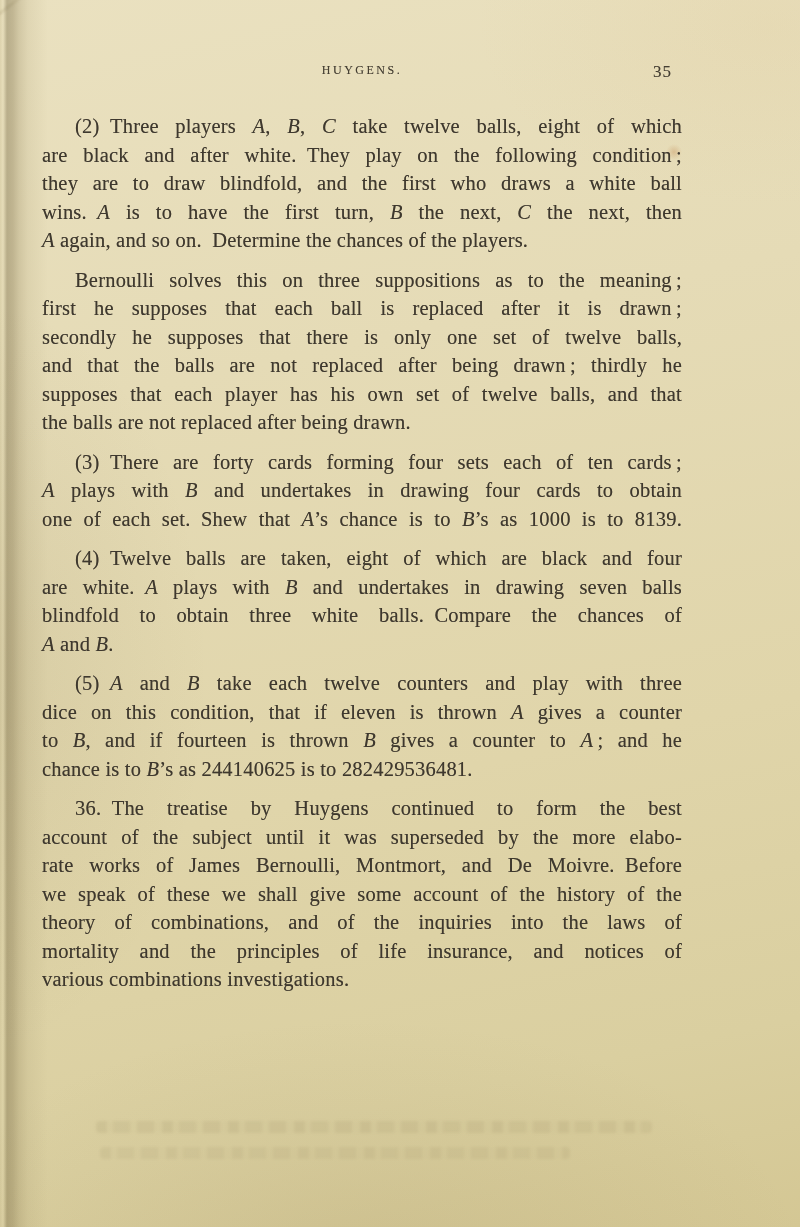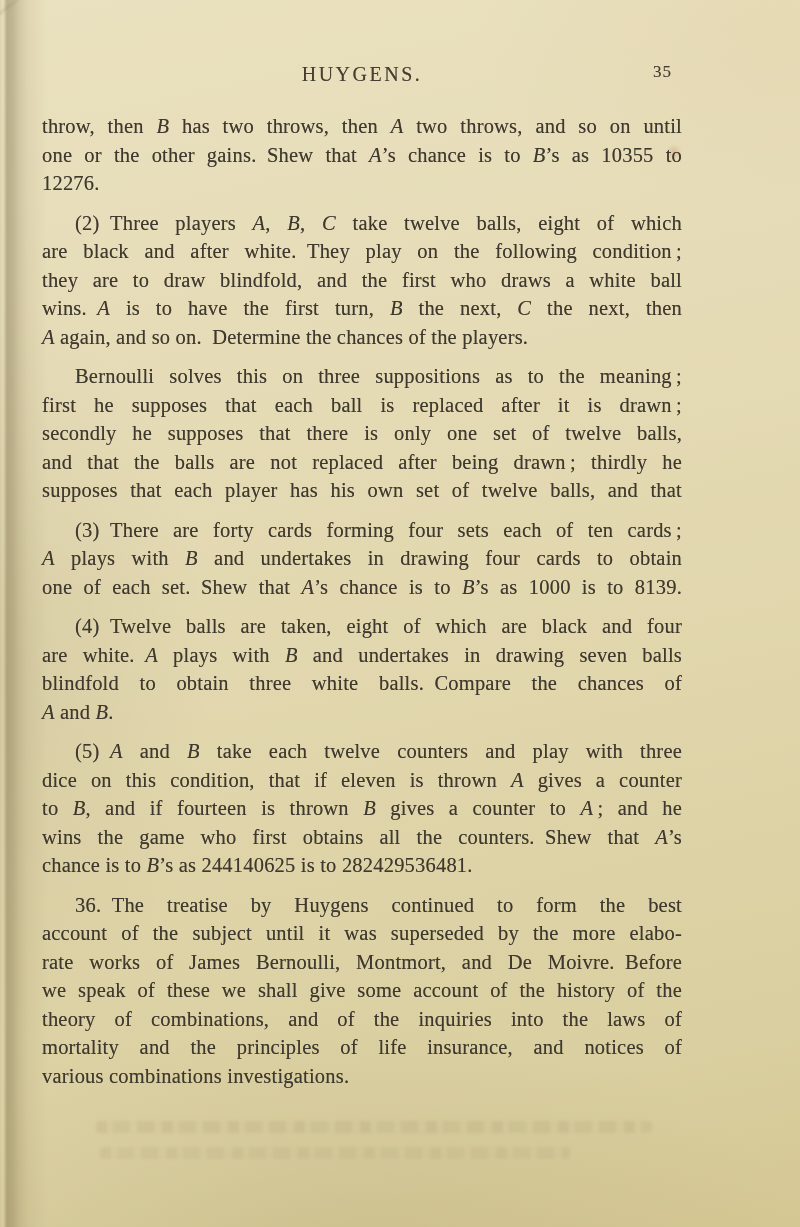--- a/index.html
+++ b/index.html
@@ -33,21 +33,21 @@
     background: linear-gradient(90deg, rgba(120,105,65,.18), rgba(120,105,65,0));
     transform: rotate(-38deg); transform-origin: left center;
     filter: blur(1.2px);
   }
 
   .header-row {
     position: absolute; left: 42px; top: 63px; width: 640px; height: 26px;
   }
   .running-head {
     display: block; text-align: center;
-    font-size: 20px; letter-spacing: 2.5px;
+    font-size: 12px; letter-spacing: 2.5px;
     color: #453f33;
     text-shadow: 0 0 .5px rgba(62,56,46,.45);
   }
   .folio {
     position: absolute; right: 10px; top: -1px;
     font-size: 17px; letter-spacing: 1px;
     color: #453f33;
     text-shadow: 0 0 .5px rgba(62,56,46,.45);
   }
 
@@ -82,55 +82,50 @@
 
 <div class="page">
   <div class="crease"></div>
 
   <div class="header-row">
     <span class="running-head">HUYGENS.</span>
     <span class="folio">35</span>
   </div>
 
   <div class="text-block" id="text-block">
-      <div class="paragraph">
-        <div class="line">throw, then <i>B</i> has two throws, then <i>A</i> two throws, and so on until</div>
-        <div class="line">one or the other gains. Shew that <i>A</i>’s chance is to <i>B</i>’s as 10355 to</div>
-        <div class="line last">12276.</div>
-      </div>
       <div class="paragraph indented">
         <div class="line">(2) Three players <i>A</i>, <i>B</i>, <i>C</i> take twelve balls, eight of which</div>
         <div class="line">are black and after white. They play on the following condition ;</div>
         <div class="line">they are to draw blindfold, and the first who draws a white ball</div>
         <div class="line">wins. <i>A</i> is to have the first turn, <i>B</i> the next, <i>C</i> the next, then</div>
         <div class="line last"><i>A</i> again, and so on. Determine the chances of the players.</div>
       </div>
       <div class="paragraph indented">
         <div class="line">Bernoulli solves this on three suppositions as to the meaning ;</div>
         <div class="line">first he supposes that each ball is replaced after it is drawn ;</div>
         <div class="line">secondly he supposes that there is only one set of twelve balls,</div>
         <div class="line">and that the balls are not replaced after being drawn ; thirdly he</div>
         <div class="line">supposes that each player has his own set of twelve balls, and that</div>
+        <div class="line last">the balls are not replaced after being drawn.</div>
       </div>
       <div class="paragraph indented">
         <div class="line">(3) There are forty cards forming four sets each of ten cards ;</div>
         <div class="line"><i>A</i> plays with <i>B</i> and undertakes in drawing four cards to obtain</div>
         <div class="line">one of each set. Shew that <i>A</i>’s chance is to <i>B</i>’s as 1000 is to 8139.</div>
       </div>
       <div class="paragraph indented">
         <div class="line">(4) Twelve balls are taken, eight of which are black and four</div>
         <div class="line">are white. <i>A</i> plays with <i>B</i> and undertakes in drawing seven balls</div>
         <div class="line">blindfold to obtain three white balls. Compare the chances of</div>
         <div class="line last"><i>A</i> and <i>B</i>.</div>
       </div>
       <div class="paragraph indented">
         <div class="line">(5) <i>A</i> and <i>B</i> take each twelve counters and play with three</div>
         <div class="line">dice on this condition, that if eleven is thrown <i>A</i> gives a counter</div>
         <div class="line">to <i>B</i>, and if fourteen is thrown <i>B</i> gives a counter to <i>A</i> ; and he</div>
-        <div class="line">wins the game who first obtains all the counters. Shew that <i>A</i>’s</div>
         <div class="line last">chance is to <i>B</i>’s as 244140625 is to 282429536481.</div>
       </div>
       <div class="paragraph indented">
         <div class="line">36. The treatise by Huygens continued to form the best</div>
         <div class="line">account of the subject until it was superseded by the more elabo-</div>
         <div class="line">rate works of James Bernoulli, Montmort, and De Moivre. Before</div>
         <div class="line">we speak of these we shall give some account of the history of the</div>
         <div class="line">theory of combinations, and of the inquiries into the laws of</div>
         <div class="line">mortality and the principles of life insurance, and notices of</div>
         <div class="line last">various combinations investigations.</div>

